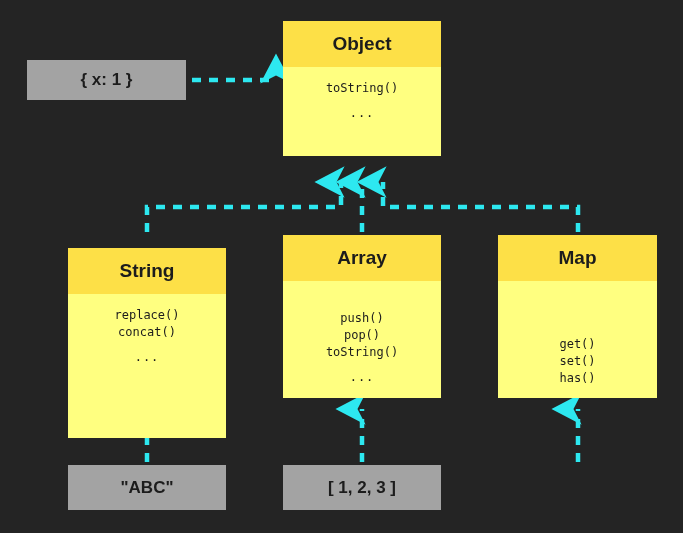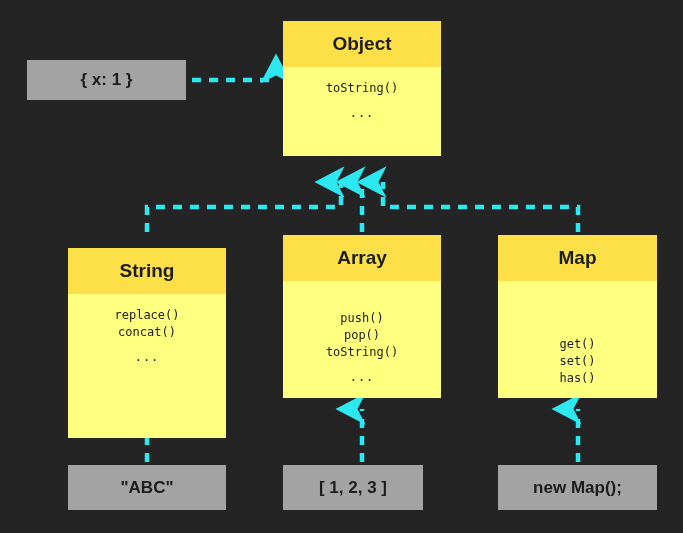--- a/index.html
+++ b/index.html
@@ -160,17 +160,16 @@
       <div class="member">set()</div>
       <div class="member">has()</div>
       <div class="member ellipsis">...</div>
     </div>
   </div>
 
   <div class="instance-box" style="left:27px; top:60px; width:159px; height:40px;">{ x: 1 }</div>
 
   <div class="instance-box" style="left:68px; top:465px; width:158px; height:45px;">"ABC"</div>
 
-  <div class="instance-box" style="left:283px; top:465px; width:140px; height:45px;">[ 1, 2, 3 ]</div>
+  <div class="instance-box" style="left:283px; top:465px; width:158px; height:45px;">[ 1, 2, 3 ]</div>
 
-  <div class="instance-box" style="left:498px; top:465px; width:159px; height:45px;">new Map();</div>
 
 </div>
 
 </body></html>

